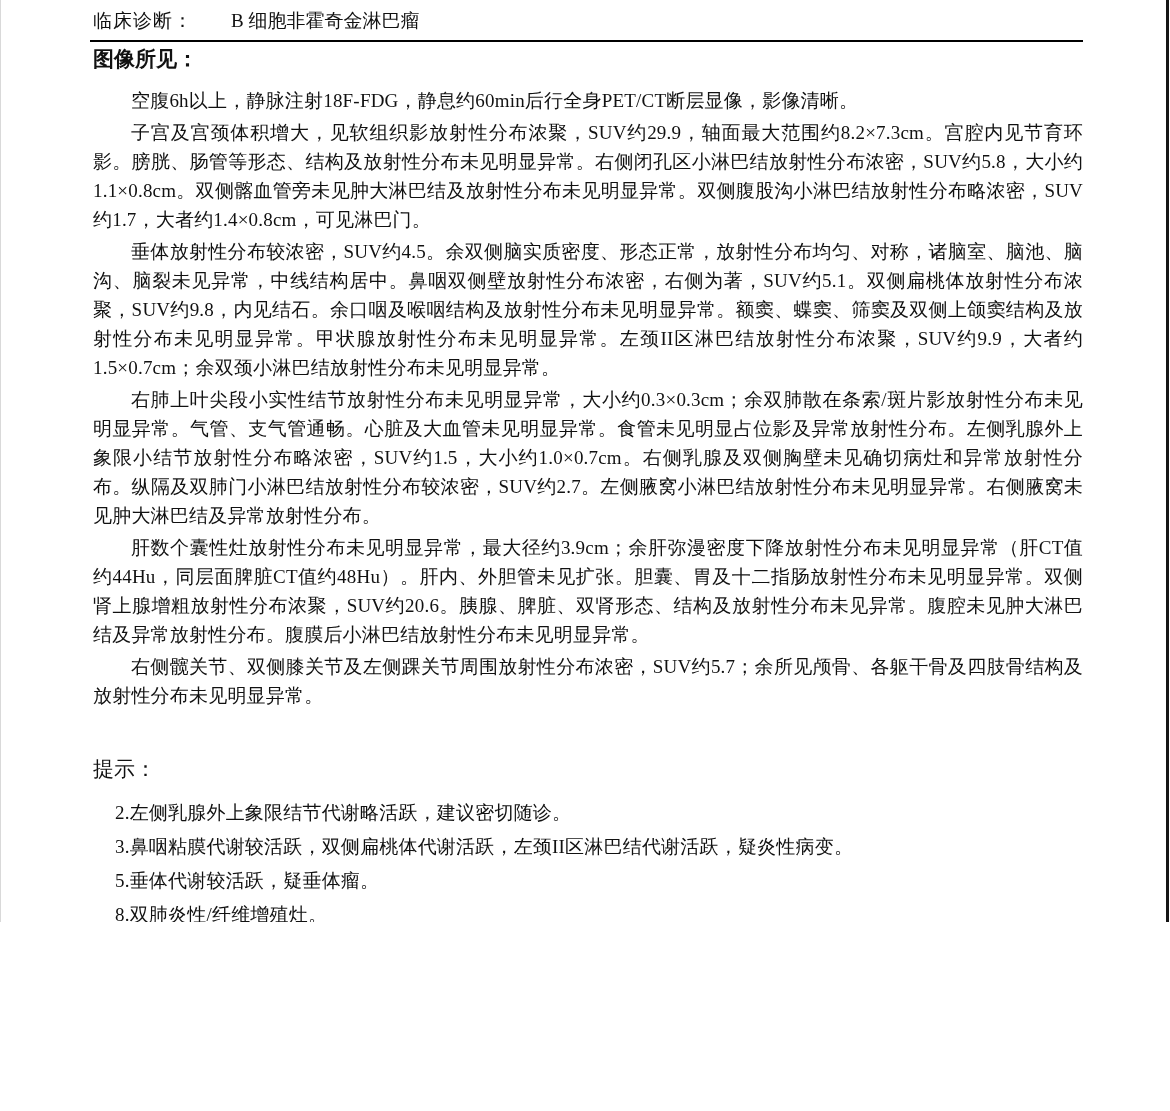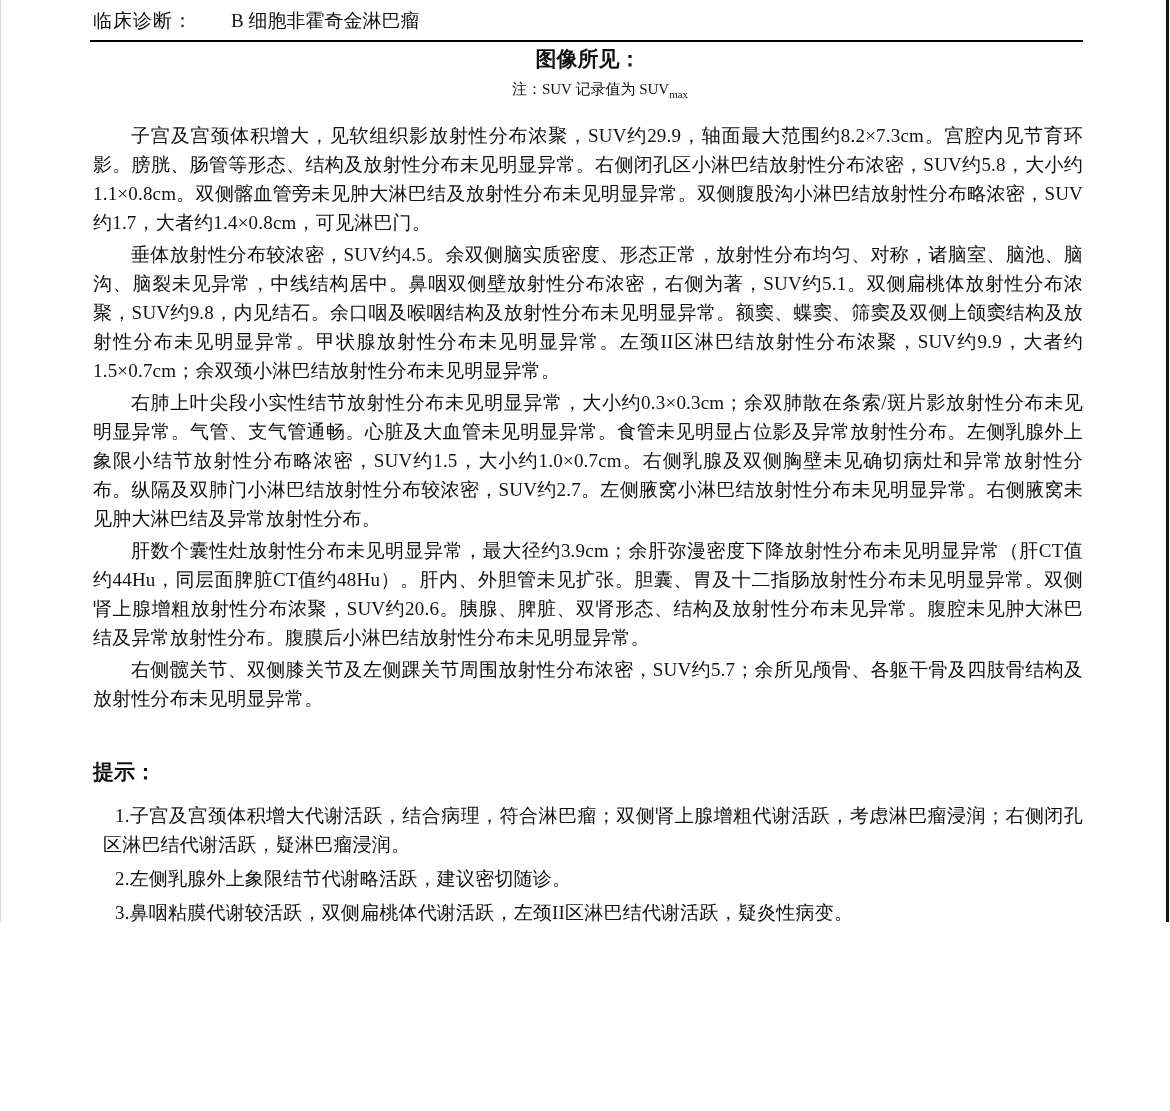--- a/index.html
+++ b/index.html
@@ -16,39 +16,39 @@
   .edge-bottom{position:absolute;left:0;top:1100px;width:1170px;height:1px;background:#ededed;}
 
   .content{position:absolute;left:93px;top:7px;width:990px;}
 
   .dx-row{font-size:19px;line-height:28px;white-space:nowrap;}
   .dx-label{letter-spacing:1px;}
   .dx-value{margin-left:38px;}
 
   .divider{margin:5px 0 2px -3px;width:993px;border-top:2px solid #000;}
 
-  .findings-header{display:flex;justify-content:space-between;align-items:center;margin-bottom:12px;flex-direction:column;}
+  .findings-header{display:flex;justify-content:space-between;align-items:flex-end;margin-bottom:12px;}
   .h-title{
     font-family:"Liberation Sans","DejaVu Sans",sans-serif;
     font-weight:bold;font-size:21px;line-height:30px;margin:0;
   }
   .note{font-size:15px;line-height:30px;margin-right:-24px;white-space:nowrap;}
   .note sub{font-size:11px;}
 
   .body-p{
     margin:0 0 3px 0;
     font-size:19px;line-height:29px;
     text-indent:2em;
     text-align:justify;
     letter-spacing:0.2px;
   }
 
   .tip-title{
     font-family:"Liberation Sans","DejaVu Sans",sans-serif;
-    font-weight:bold;font-size:21px;line-height:30px;
+    font-weight:normal;font-size:21px;line-height:30px;
     margin:44px 0 14px 0;
   }
   .tip-item{
     margin:0 0 5px 0;
     padding-left:10px;
     font-size:19px;line-height:29px;
     text-indent:12px;
     text-align:justify;
     letter-spacing:0.2px;
   }
@@ -73,32 +73,31 @@
   <div class="content">
 
     <div class="dx-row">
       <span class="dx-label">临床诊断：</span><span class="dx-value">B 细胞非霍奇金淋巴瘤</span>
     </div>
 
     <div class="divider"></div>
 
     <div class="findings-header">
       <h2 class="h-title">图像所见：</h2>
-      <div class="note"><span>注：SUV 记录值为 SUV</span><sub>max</sub></div>
     </div>
 
+    <p class="body-p">空腹6h以上，静脉注射18F-FDG，静息约60min后行全身PET/CT断层显像，影像清晰。</p>
     <p class="body-p">子宫及宫颈体积增大，见软组织影放射性分布浓聚，SUV约29.9，轴面最大范围约8.2×7.3cm。宫腔内见节育环影。膀胱、肠管等形态、结构及放射性分布未见明显异常。右侧闭孔区小淋巴结放射性分布浓密，SUV约5.8，大小约1.1×0.8cm。双侧髂血管旁未见肿大淋巴结及放射性分布未见明显异常。双侧腹股沟小淋巴结放射性分布略浓密，SUV约1.7，大者约1.4×0.8cm，可见淋巴门。</p>
     <p class="body-p">垂体放射性分布较浓密，SUV约4.5。余双侧脑实质密度、形态正常，放射性分布均匀、对称，诸脑室、脑池、脑沟、脑裂未见异常，中线结构居中。鼻咽双侧壁放射性分布浓密，右侧为著，SUV约5.1。双侧扁桃体放射性分布浓聚，SUV约9.8，内见结石。余口咽及喉咽结构及放射性分布未见明显异常。额窦、蝶窦、筛窦及双侧上颌窦结构及放射性分布未见明显异常。甲状腺放射性分布未见明显异常。左颈II区淋巴结放射性分布浓聚，SUV约9.9，大者约1.5×0.7cm；余双颈小淋巴结放射性分布未见明显异常。</p>
     <p class="body-p">右肺上叶尖段小实性结节放射性分布未见明显异常，大小约0.3×0.3cm；余双肺散在条索/斑片影放射性分布未见明显异常。气管、支气管通畅。心脏及大血管未见明显异常。食管未见明显占位影及异常放射性分布。左侧乳腺外上象限小结节放射性分布略浓密，SUV约1.5，大小约1.0×0.7cm。右侧乳腺及双侧胸壁未见确切病灶和异常放射性分布。纵隔及双肺门小淋巴结放射性分布较浓密，SUV约2.7。左侧腋窝小淋巴结放射性分布未见明显异常。右侧腋窝未见肿大淋巴结及异常放射性分布。</p>
     <p class="body-p">肝数个囊性灶放射性分布未见明显异常，最大径约3.9cm；余肝弥漫密度下降放射性分布未见明显异常（肝CT值约44Hu，同层面脾脏CT值约48Hu）。肝内、外胆管未见扩张。胆囊、胃及十二指肠放射性分布未见明显异常。双侧肾上腺增粗放射性分布浓聚，SUV约20.6。胰腺、脾脏、双肾形态、结构及放射性分布未见异常。腹腔未见肿大淋巴结及异常放射性分布。腹膜后小淋巴结放射性分布未见明显异常。</p>
     <p class="body-p">右侧髋关节、双侧膝关节及左侧踝关节周围放射性分布浓密，SUV约5.7；余所见颅骨、各躯干骨及四肢骨结构及放射性分布未见明显异常。</p>
 
     <h2 class="tip-title">提示：</h2>
 
-    <div class="tip-item">1.子宫及宫颈体积增大代谢活跃，结合病理，符合淋巴瘤；双侧肾上腺增粗代谢活跃，考虑淋巴瘤浸润；右侧闭孔区淋巴结代谢活跃，疑淋巴瘤浸润。</div>
     <div class="tip-item">2.左侧乳腺外上象限结节代谢略活跃，建议密切随诊。</div>
     <div class="tip-item">3.鼻咽粘膜代谢较活跃，双侧扁桃体代谢活跃，左颈II区淋巴结代谢活跃，疑炎性病变。</div>
     <div class="tip-item">5.垂体代谢较活跃，疑垂体瘤。</div>
     <div class="tip-item">8.双肺炎性/纤维增殖灶。</div>
     <div class="tip-item">4.肝囊肿；脂肪肝。</div>
   </div>
 
   <div class="watermark">@风男 in house086</div>
 </div>
 

